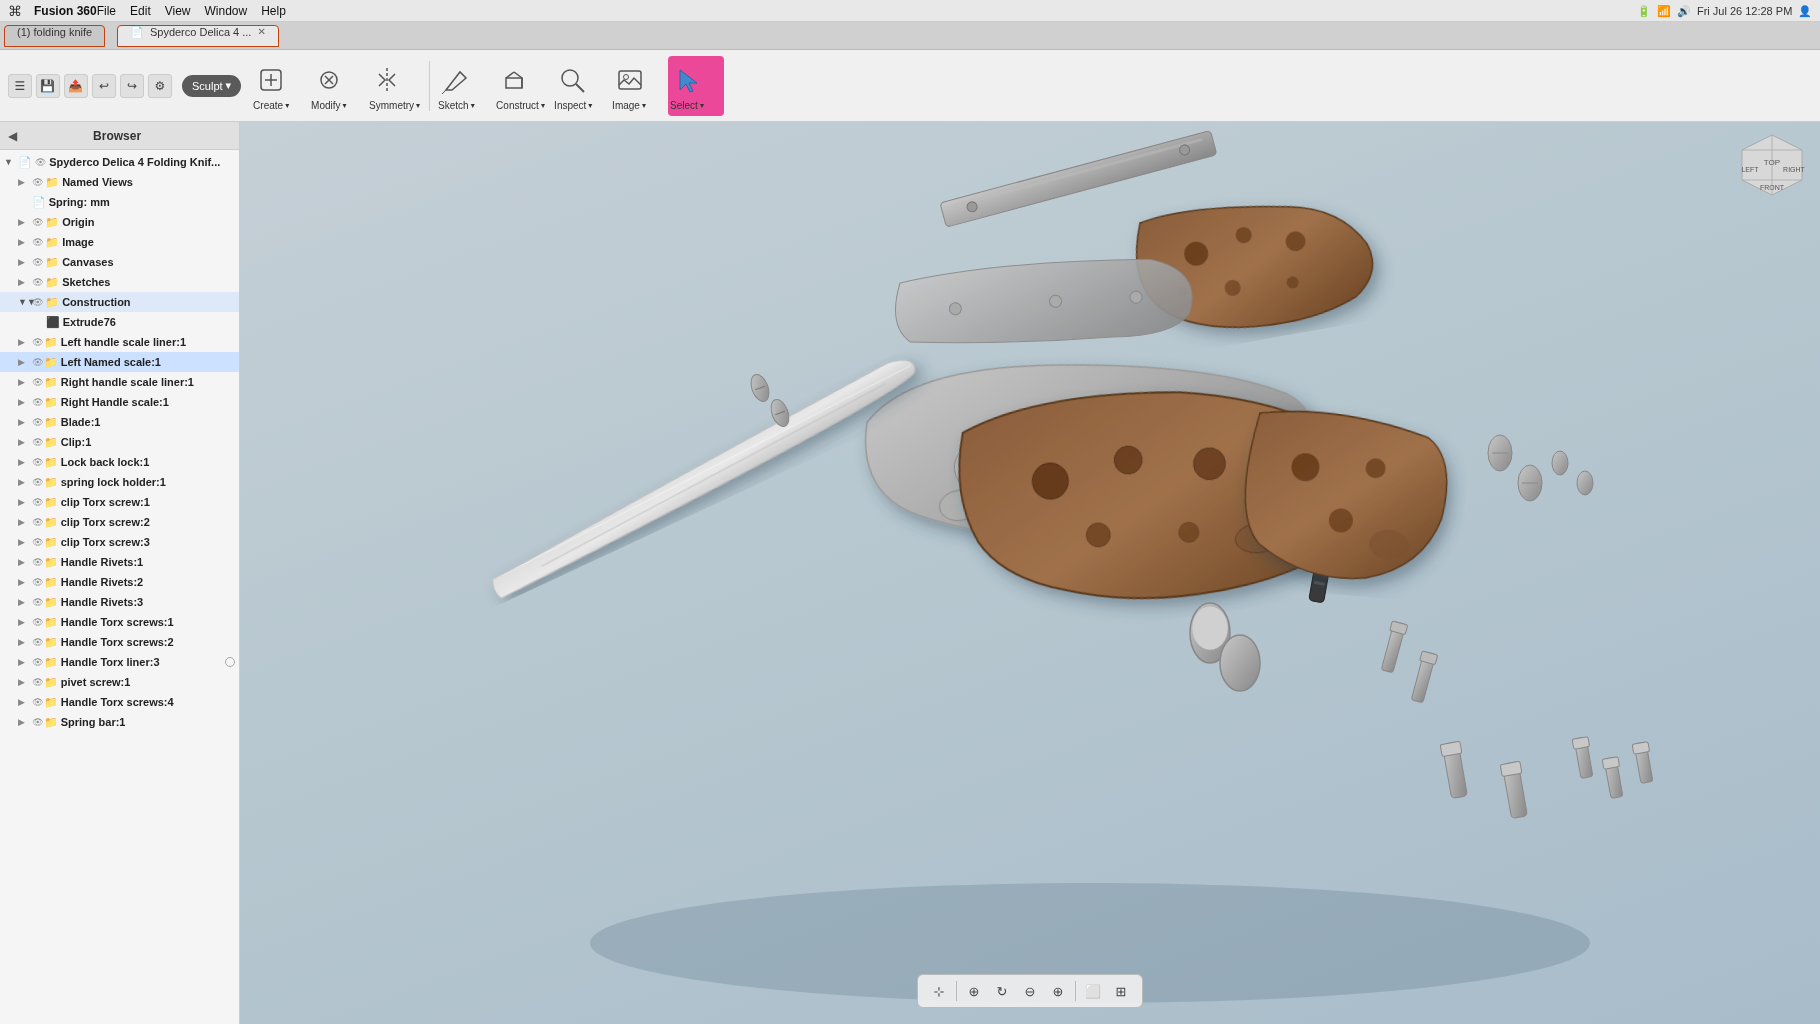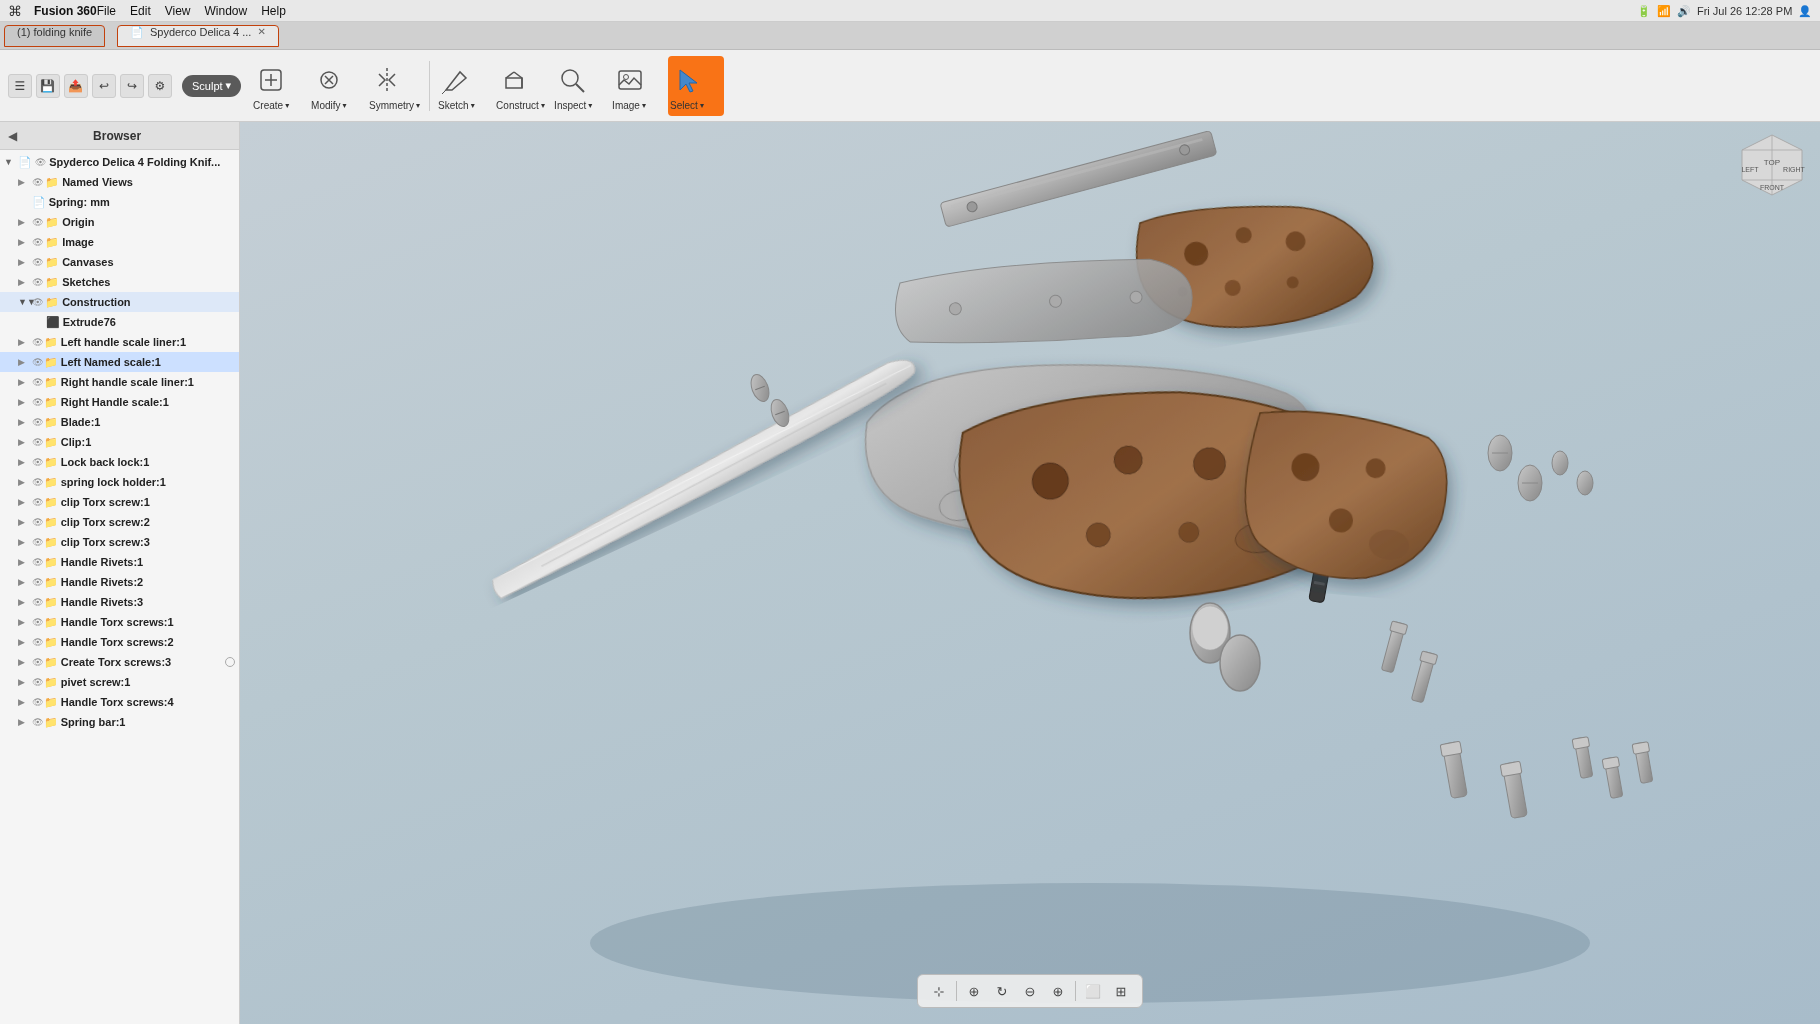--- a/index.html
+++ b/index.html
@@ -439,21 +439,21 @@
         <circle cx="12" cy="13" r="2.5" fill="none" stroke="#555" stroke-width="1"></circle>
         <path d="M5 21 L10 16 L15 20 L20 14 L27 21" fill="none" stroke="#555" stroke-width="1.5"></path>
       </svg>
     </div>
     <div class="tool-label">
       <span>Image</span>
       <span class="arrow">▾</span>
     </div>
   </div>
 
-  <div class="tool-group" style="background:#f97316; border-radius:4px;">
+  <div class="tool-group" style="background:#ec4899; border-radius:4px;">
     <div class="tool-icon-wrap">
       <svg width="32" height="32" viewBox="0 0 32 32">
         <path d="M8 6 L8 26 L14 20 L18 28 L21 27 L17 19 L25 19 Z" fill="#4488cc" stroke="#2266aa" stroke-width="1"></path>
       </svg>
     </div>
     <div class="tool-label">
       <span>Select</span>
       <span class="arrow">▾</span>
     </div>
   </div>
@@ -646,21 +646,21 @@
       <div class="tree-item indent-1">
         <span style="width:14px;font-size:9px;color:#888;">▶</span>
         <span style="font-size:9px;color:#888;width:12px;">👁</span>
         <span style="font-size:11px;margin-right:3px;">📁</span>
         <span class="tree-label">Handle Torx screws:2</span>
       </div>
       <div class="tree-item indent-1">
         <span style="width:14px;font-size:9px;color:#888;">▶</span>
         <span style="font-size:9px;color:#888;width:12px;">👁</span>
         <span style="font-size:11px;margin-right:3px;">📁</span>
-        <span class="tree-label">Create Torx screws:3</span>
+        <span class="tree-label">Handle Torx liner:3</span>
         <span style="width:10px;height:10px;border-radius:50%;border:1px solid #aaa;display:inline-block;margin-left:4px;"></span>
       </div>
       <div class="tree-item indent-1">
         <span style="width:14px;font-size:9px;color:#888;">▶</span>
         <span style="font-size:9px;color:#888;width:12px;">👁</span>
         <span style="font-size:11px;margin-right:3px;">📁</span>
         <span class="tree-label">pivet screw:1</span>
       </div>
       <div class="tree-item indent-1">
         <span style="width:14px;font-size:9px;color:#888;">▶</span>

